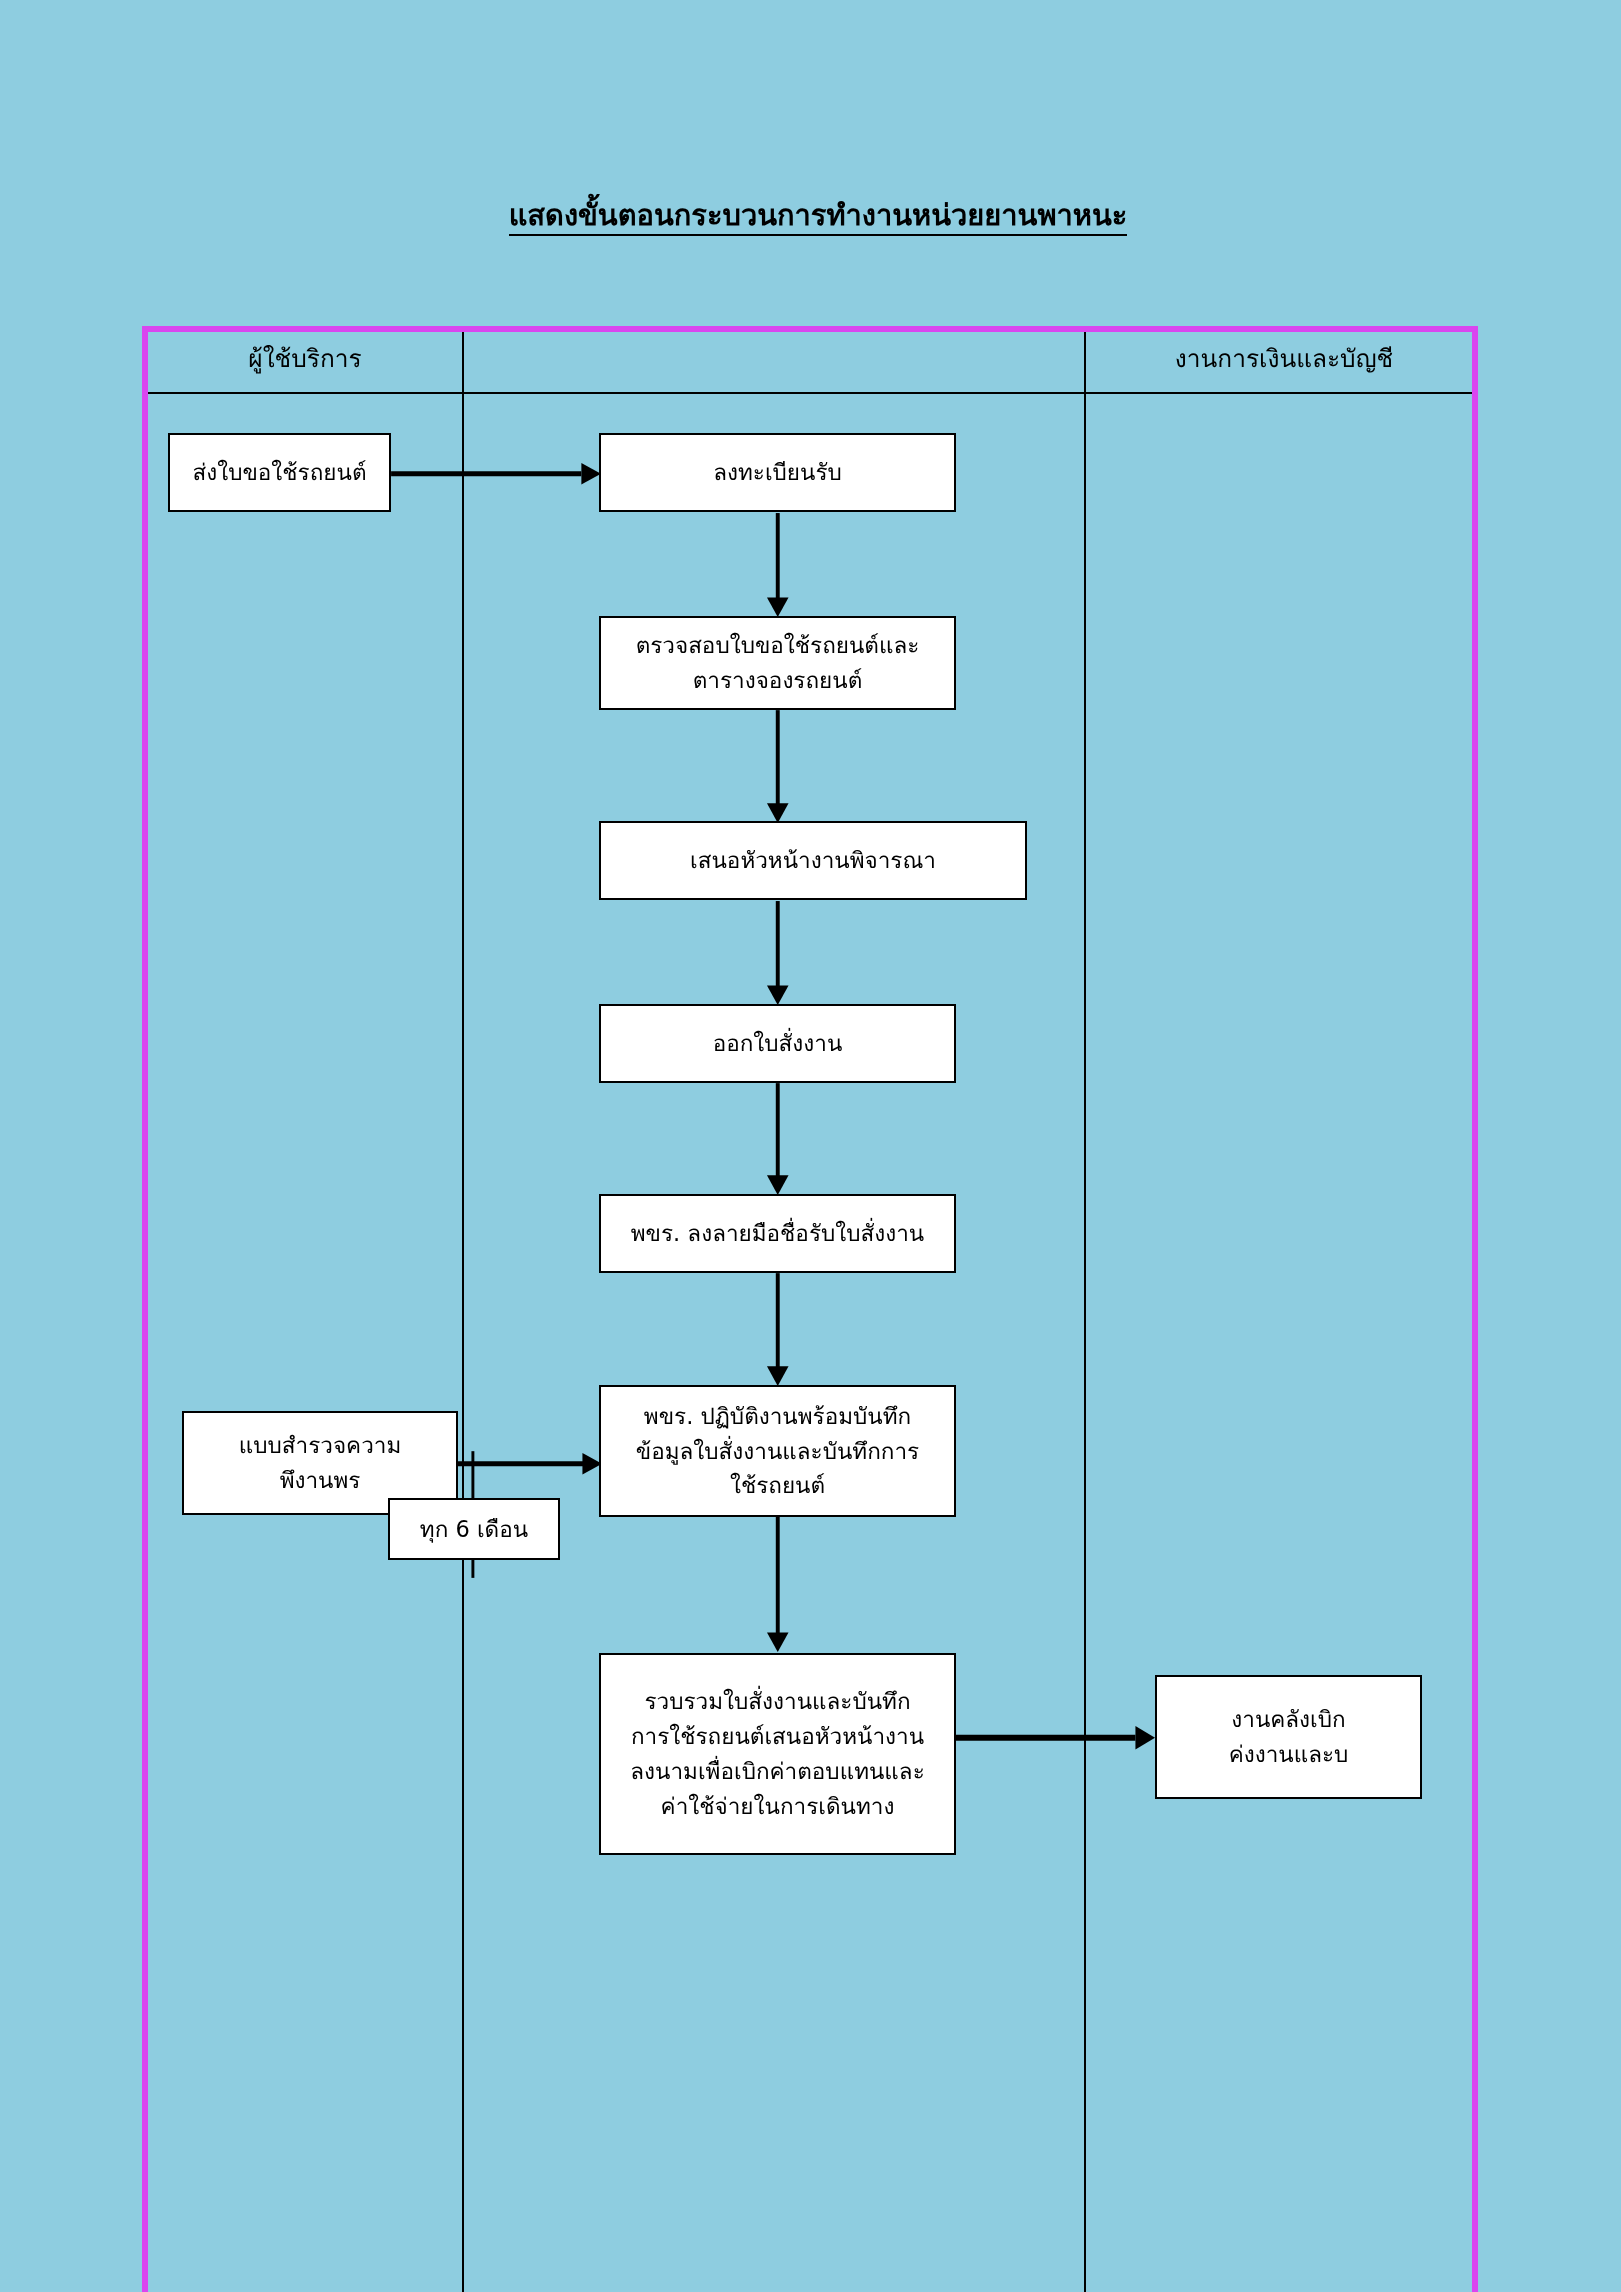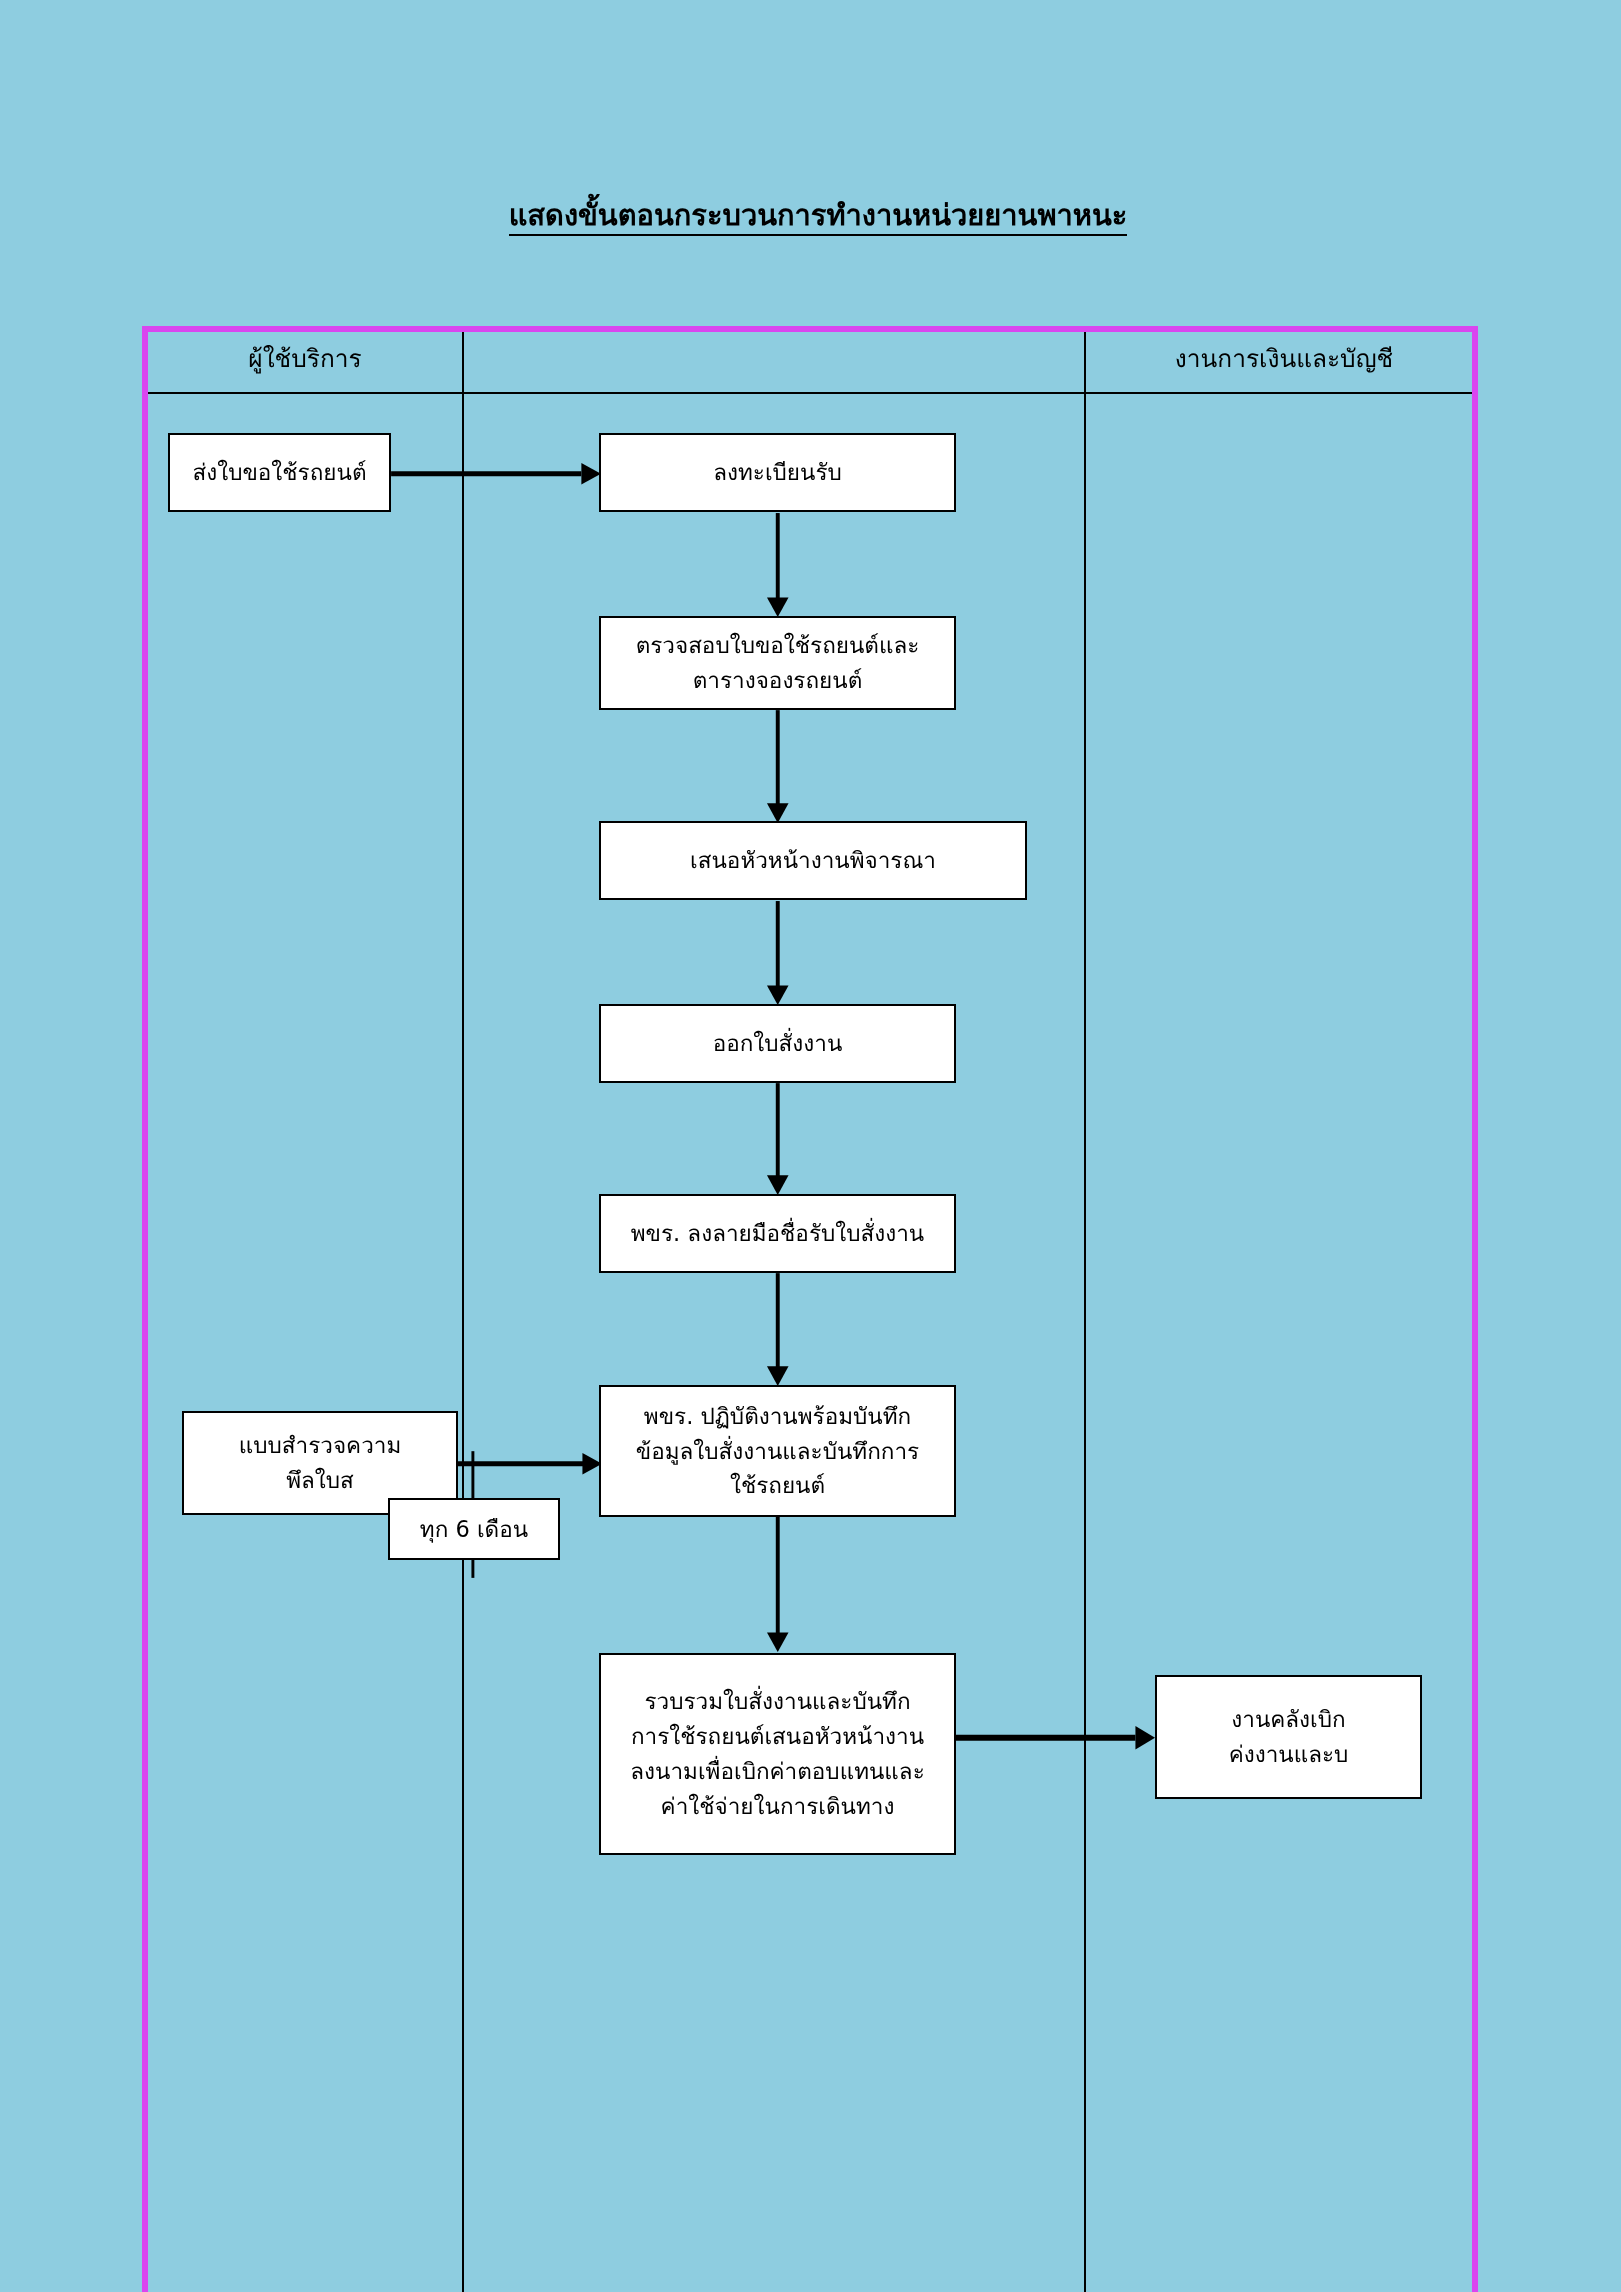--- a/index.html
+++ b/index.html
@@ -221,21 +221,21 @@
 </div>
 
 <div class="node n-perform">
   <span class="ln">พขร. ปฏิบัติงานพร้อมบันทึก</span>
   <span class="ln">ข้อมูลใบสั่งงานและบันทึกการ</span>
   <span class="ln">ใช้รถยนต์</span>
 </div>
 
 <div class="node n-survey">
   <span class="ln">แบบสำรวจความ</span>
-  <span class="ln">พึลใบส</span>
+  <span class="ln">พึงานพร</span>
 </div>
 
 <div class="node n-every6">
   <span class="ln">ทุก 6 เดือน</span>
 </div>
 
 <div class="node n-collect">
   <span class="ln">รวบรวมใบสั่งงานและบันทึก</span>
   <span class="ln">การใช้รถยนต์เสนอหัวหน้างาน</span>
   <span class="ln">ลงนามเพื่อเบิกค่าตอบแทนและ</span>

